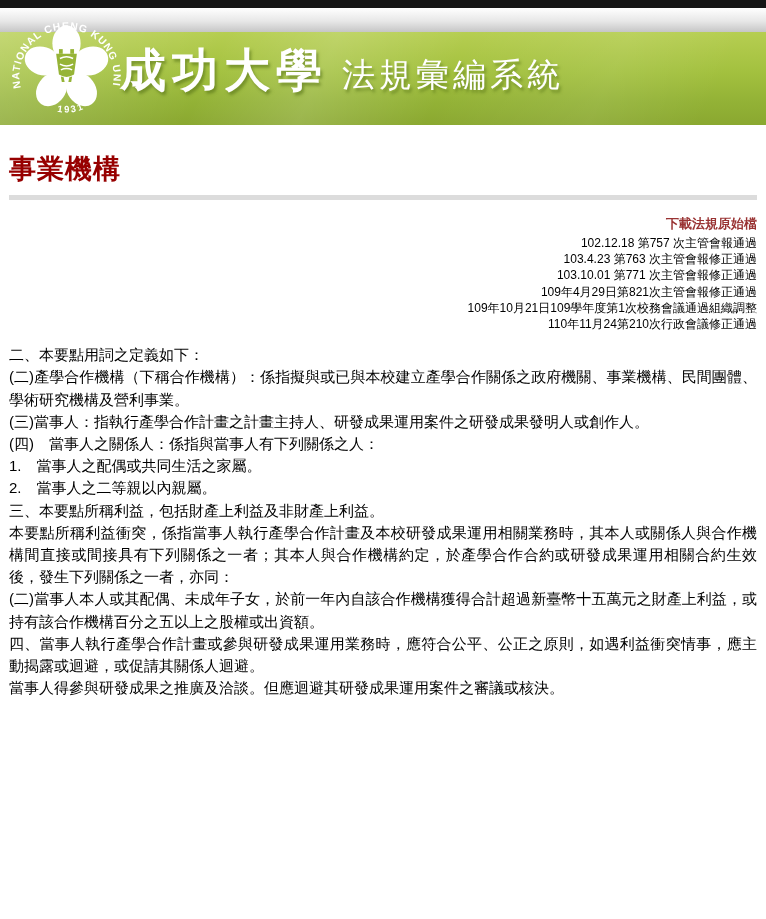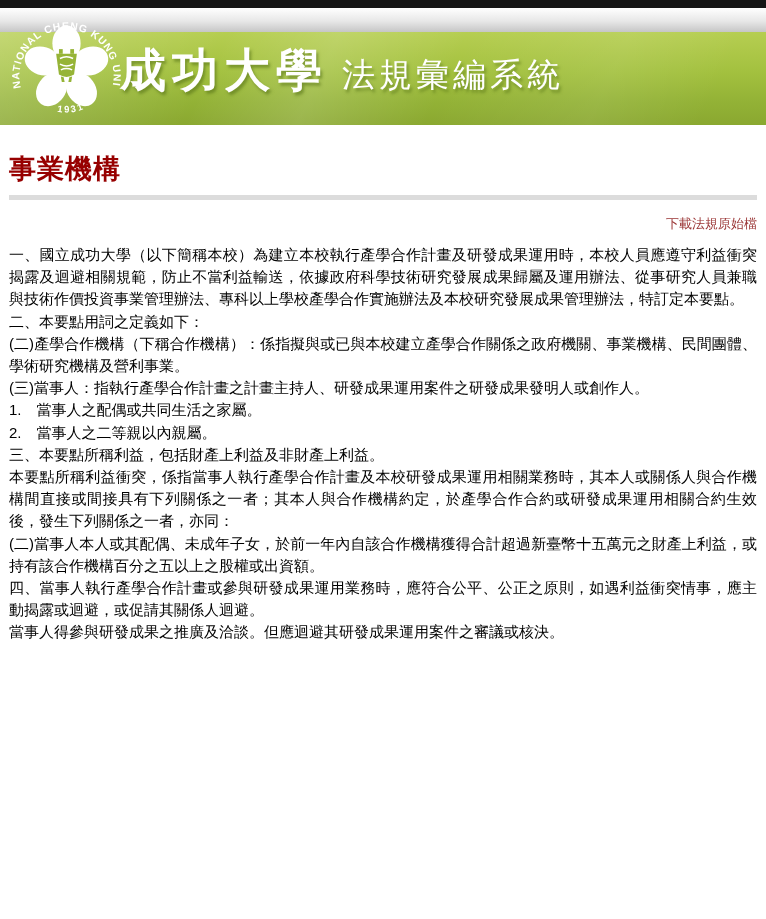--- a/index.html
+++ b/index.html
@@ -29,21 +29,21 @@
   .brand-title{font-size:46px;font-weight:bold;letter-spacing:6px;}
   .brand-subtitle{font-size:33px;font-weight:normal;letter-spacing:4px;margin-left:14px;}
   
   .content{padding:0 9px;}
   .section-title{
     margin:26px 0 8px 0;
     font-size:27px;font-weight:bold;color:#970000;
     letter-spacing:1px;
   }
   .section-rule{height:5px;background:#dcdcdc;margin:0 0 10px 0;}
-  .download-row{text-align:right;margin:14px 0 2px 0;}
+  .download-row{text-align:right;margin:14px 0 2px 0;font-weight:bold;}
   .download-link{
     color:#993333;font-size:13px;text-decoration:none;cursor:pointer;
   }
   .doc-title{
     text-align:center;font-size:18px;font-weight:bold;color:#000;
     margin:8px 0 14px 0;letter-spacing:0.5px;
   }
   .revisions{text-align:right;font-size:12px;line-height:16.2px;color:#000;margin:0 0 12px 0;}
   .revisions div{white-space:nowrap;}
   .body-text{margin-top:11px;}
@@ -106,26 +106,34 @@
 
 <div class="content">
   <div class="section-title">事業機構</div>
   <div class="section-rule"></div>
 
   <div class="download-row">
     <a class="download-link">下載法規原始檔</a>
   </div>
 
 
+  <div class="revisions">
+      <div>102.12.18 第757 次主管會報通過</div>
+      <div>103.4.23 第763 次主管會報修正通過</div>
+      <div>103.10.01 第771 次主管會報修正通過</div>
+      <div>109年4月29日第821次主管會報修正通過</div>
+      <div>109年10月21日109學年度第1次校務會議通過組織調整</div>
+      <div>110年11月24第210次行政會議修正通過</div>
+    </div>
 
   <div class="body-text">
-      <p>一、國立成功大學（以下簡稱本校）為建立本校執行產學合作計畫及研發成果運用時，本校人員應遵守利益衝突揭露及迴避相關規範，防止不當利益輸送，依據政府科學技術研究發展成果歸屬及運用辦法、從事研究人員兼職與技術作價投資事業管理辦法、專科以上學校產學合作實施辦法及本校研究發展成果管理辦法，特訂定本要點。</p>
       <p>二、本要點用詞之定義如下：</p>
       <p>(二)產學合作機構（下稱合作機構）：係指擬與或已與本校建立產學合作關係之政府機關、事業機構、民間團體、學術研究機構及營利事業。</p>
       <p>(三)當事人：指執行產學合作計畫之計畫主持人、研發成果運用案件之研發成果發明人或創作人。</p>
+      <p>(四)　當事人之關係人：係指與當事人有下列關係之人：</p>
       <p>1.　當事人之配偶或共同生活之家屬。</p>
       <p>2.　當事人之二等親以內親屬。</p>
       <p>三、本要點所稱利益，包括財產上利益及非財產上利益。</p>
       <p>本要點所稱利益衝突，係指當事人執行產學合作計畫及本校研發成果運用相關業務時，其本人或關係人與合作機構間直接或間接具有下列關係之一者；其本人與合作機構約定，於產學合作合約或研發成果運用相關合約生效後，發生下列關係之一者，亦同：</p>
       <p>(二)當事人本人或其配偶、未成年子女，於前一年內自該合作機構獲得合計超過新臺幣十五萬元之財產上利益，或持有該合作機構百分之五以上之股權或出資額。</p>
       <p>四、當事人執行產學合作計畫或參與研發成果運用業務時，應符合公平、公正之原則，如遇利益衝突情事，應主動揭露或迴避，或促請其關係人迴避。</p>
       <p>當事人得參與研發成果之推廣及洽談。但應迴避其研發成果運用案件之審議或核決。</p>
     </div>
 </div>
 

